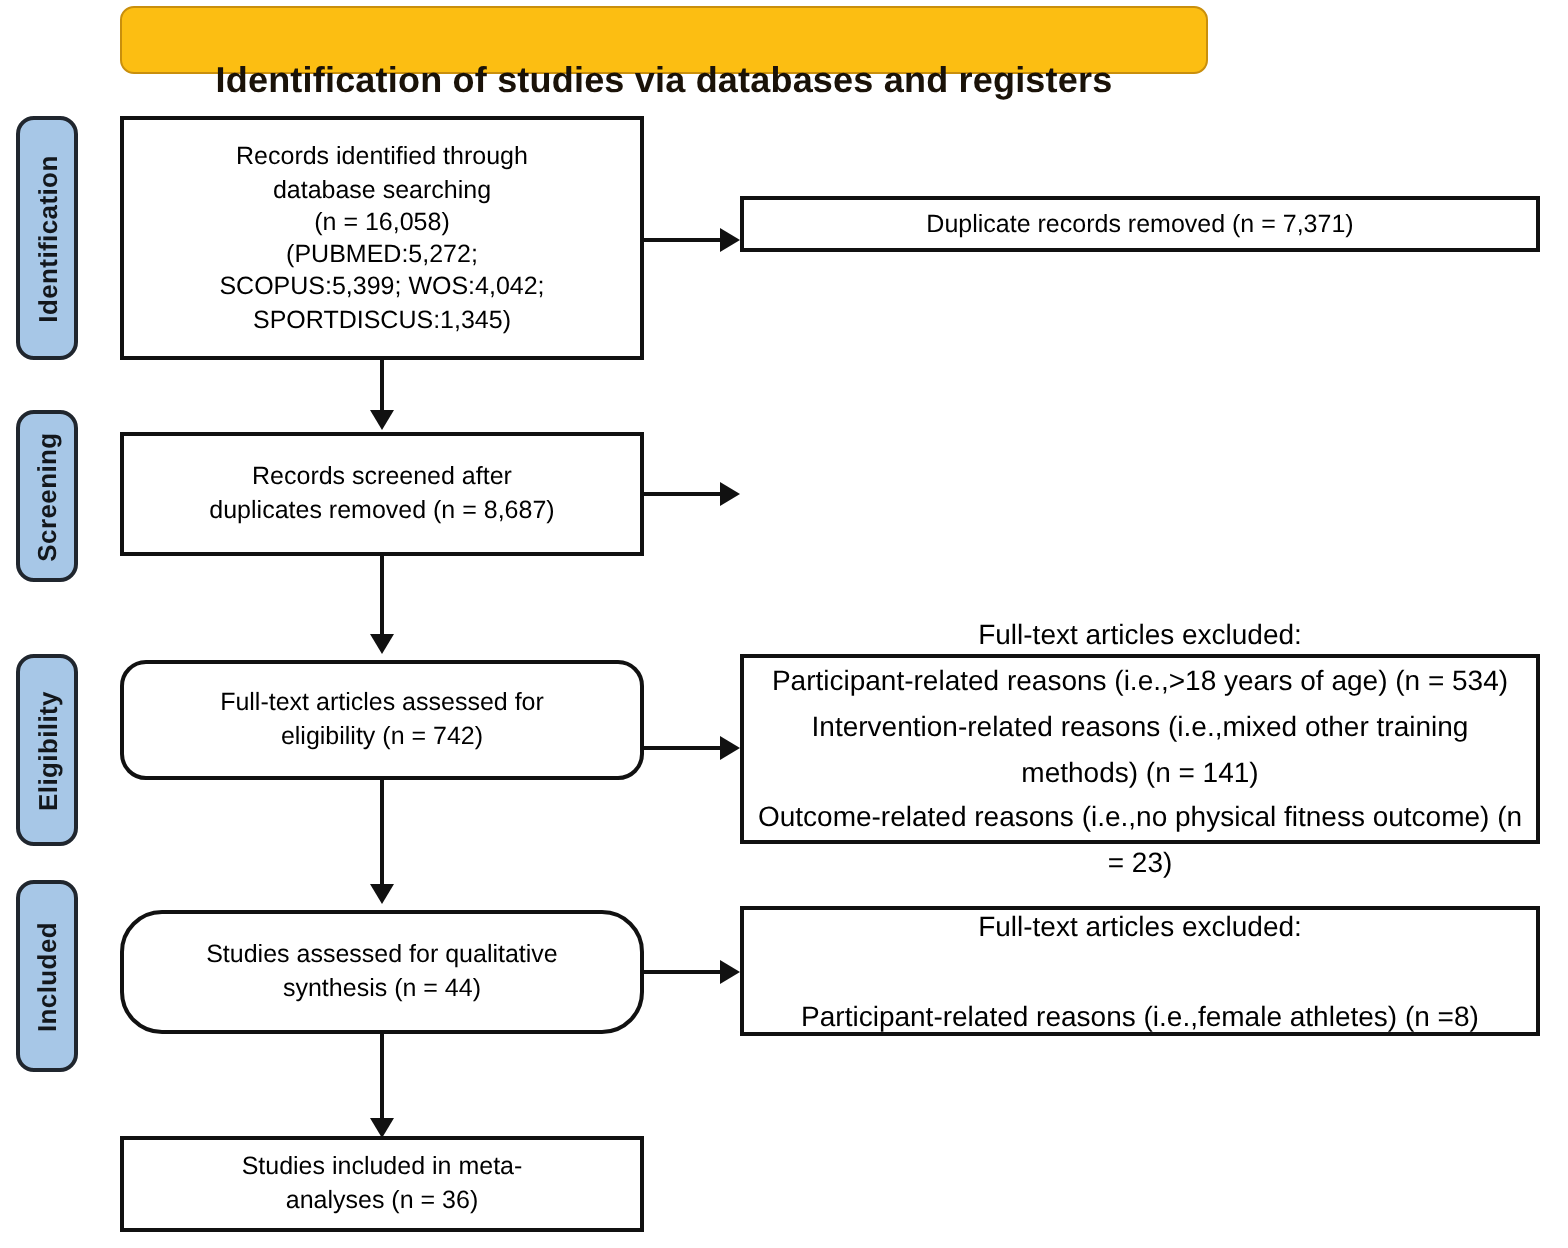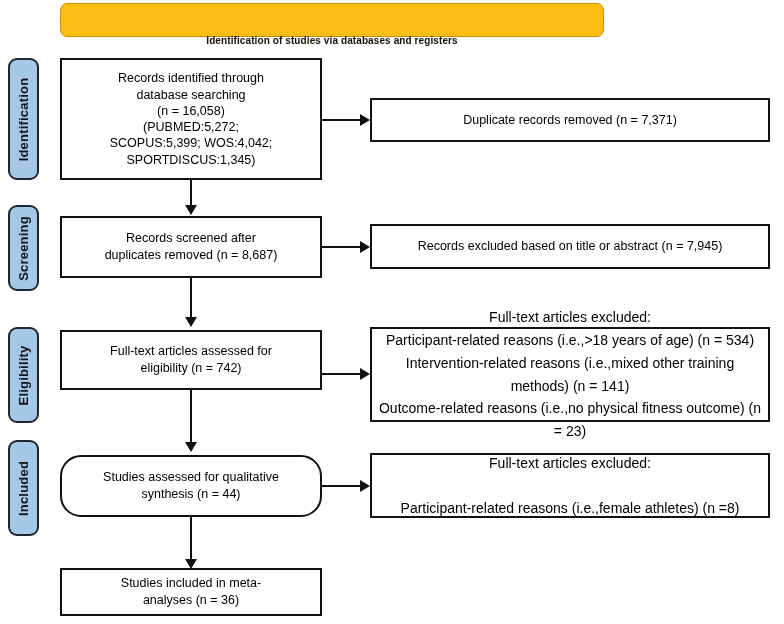--- a/index.html
+++ b/index.html
@@ -32,21 +32,21 @@
     height: 34px;
     background: #fcbe12;
     border: 1.5px solid #c98f0c;
     border-radius: 7px;
     display: flex;
     align-items: center;
     justify-content: center;
     box-sizing: border-box;
   }
   .banner-text {
-    font-size: 10px;
+    font-size: 18px;
     font-weight: bold;
     letter-spacing: 0.1px;
     color: #1a1208;
     text-align: center;
     margin-top: 40px;
   }
 
   
   .stage {
     position: absolute;
@@ -148,43 +148,40 @@
 database searching
 (n = 16,058)
 (PUBMED:5,272;
 SCOPUS:5,399; WOS:4,042;
 SPORTDISCUS:1,345)</span>
   </div>
 
   <div class="hline" style="left:322px;top:119px;width:46px;"></div>
   <div class="arrow-right" style="left:360px;top:114px;"></div>
 
-  <div class="box" style="left:370px;top:98px;width:400px;height:44px;">
+  <div class="box" style="left:370px;top:98px;width:400px;height:28px;">
     <span class="box-text">Duplicate records removed (n = 7,371)</span>
   </div>
 
   <div class="vline" style="left:190px;top:180px;height:26px;"></div>
   <div class="arrow-down" style="left:185px;top:205px;"></div>
 
   <div class="box" style="left:60px;top:216px;width:262px;height:62px;text-align:center;">
     <span class="box-text">Records screened after
 duplicates removed (n = 8,687)</span>
   </div>
 
   <div class="hline" style="left:322px;top:246px;width:46px;"></div>
   <div class="arrow-right" style="left:360px;top:241px;"></div>
 
-  <div class="box" style="left:370px;top:224px;width:400px;height:45px;">
-    <span class="box-text">Records excluded based on title or abstract (n = 7,945)</span>
-  </div>
 
   <div class="vline" style="left:190px;top:278px;height:40px;"></div>
   <div class="arrow-down" style="left:185px;top:317px;"></div>
 
-  <div class="box" style="left:60px;top:330px;width:262px;height:60px;">
+  <div class="box" style="left:60px;top:330px;width:262px;height:60px;border-radius:13px;">
     <span class="box-text">Full-text articles assessed for
 eligibility (n = 742)</span>
   </div>
 
   <div class="hline" style="left:322px;top:373px;width:46px;"></div>
   <div class="arrow-right" style="left:360px;top:368px;"></div>
 
   <div class="box" style="left:370px;top:327px;width:400px;height:95px;">
     <span class="box-text small">Full-text articles excluded:
 Participant-related reasons (i.e.,&gt;18 years of age) (n = 534)

